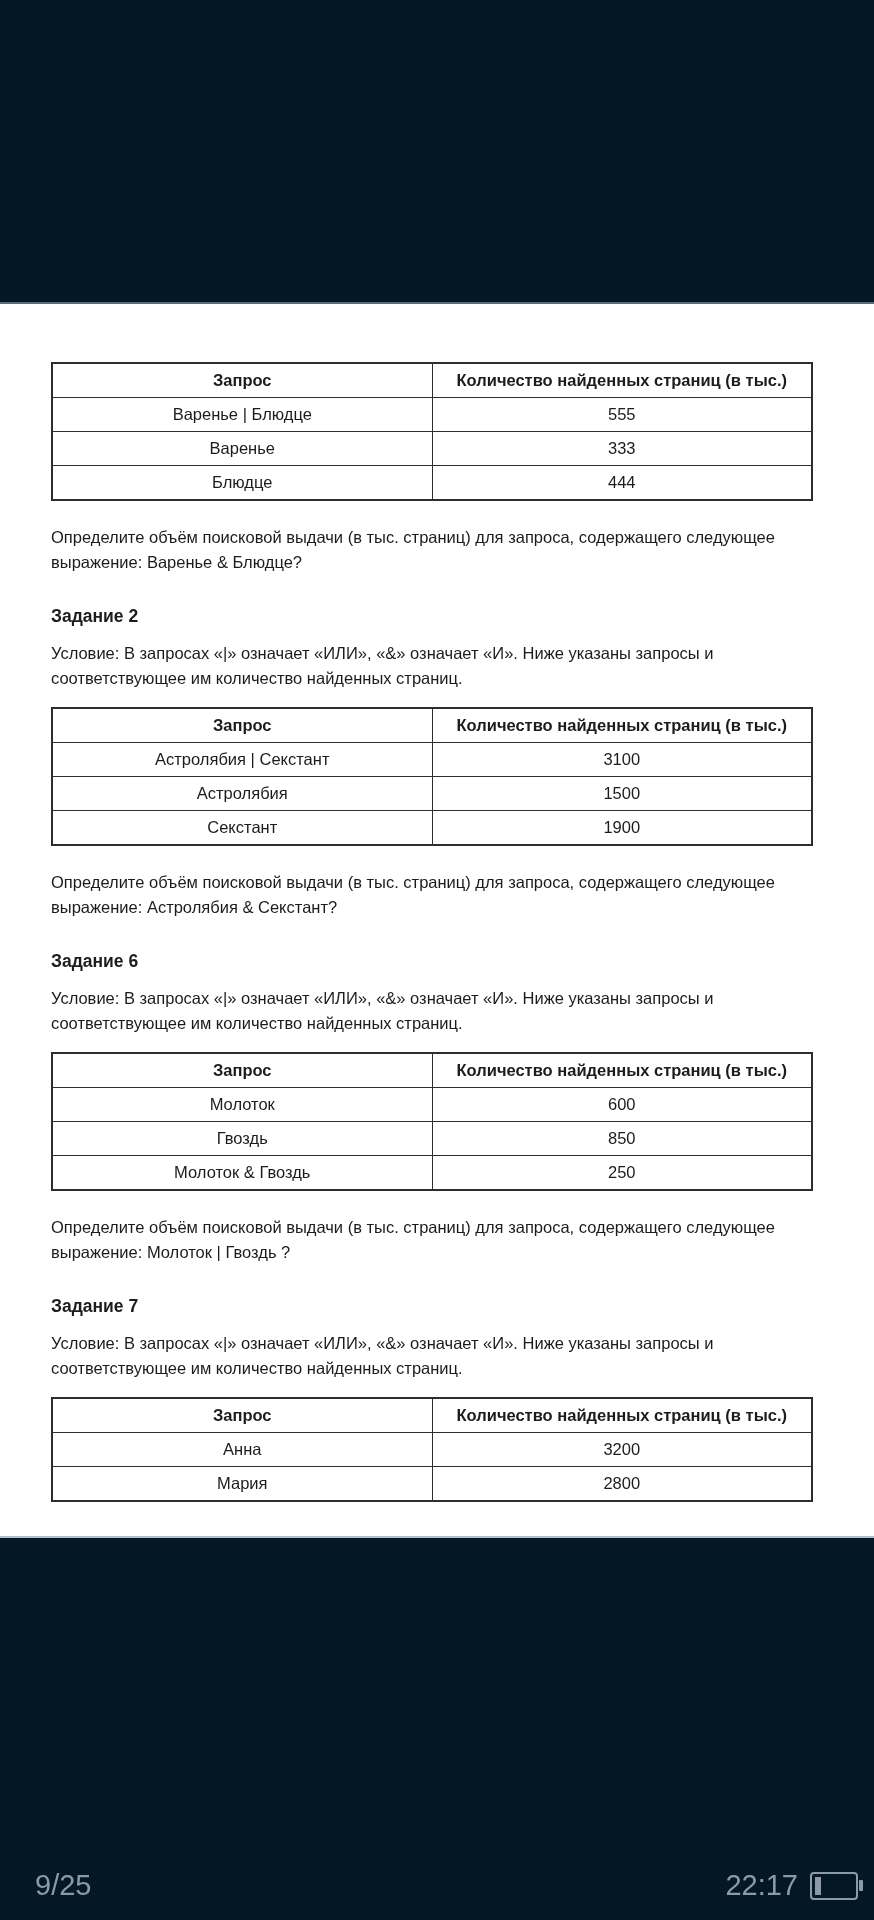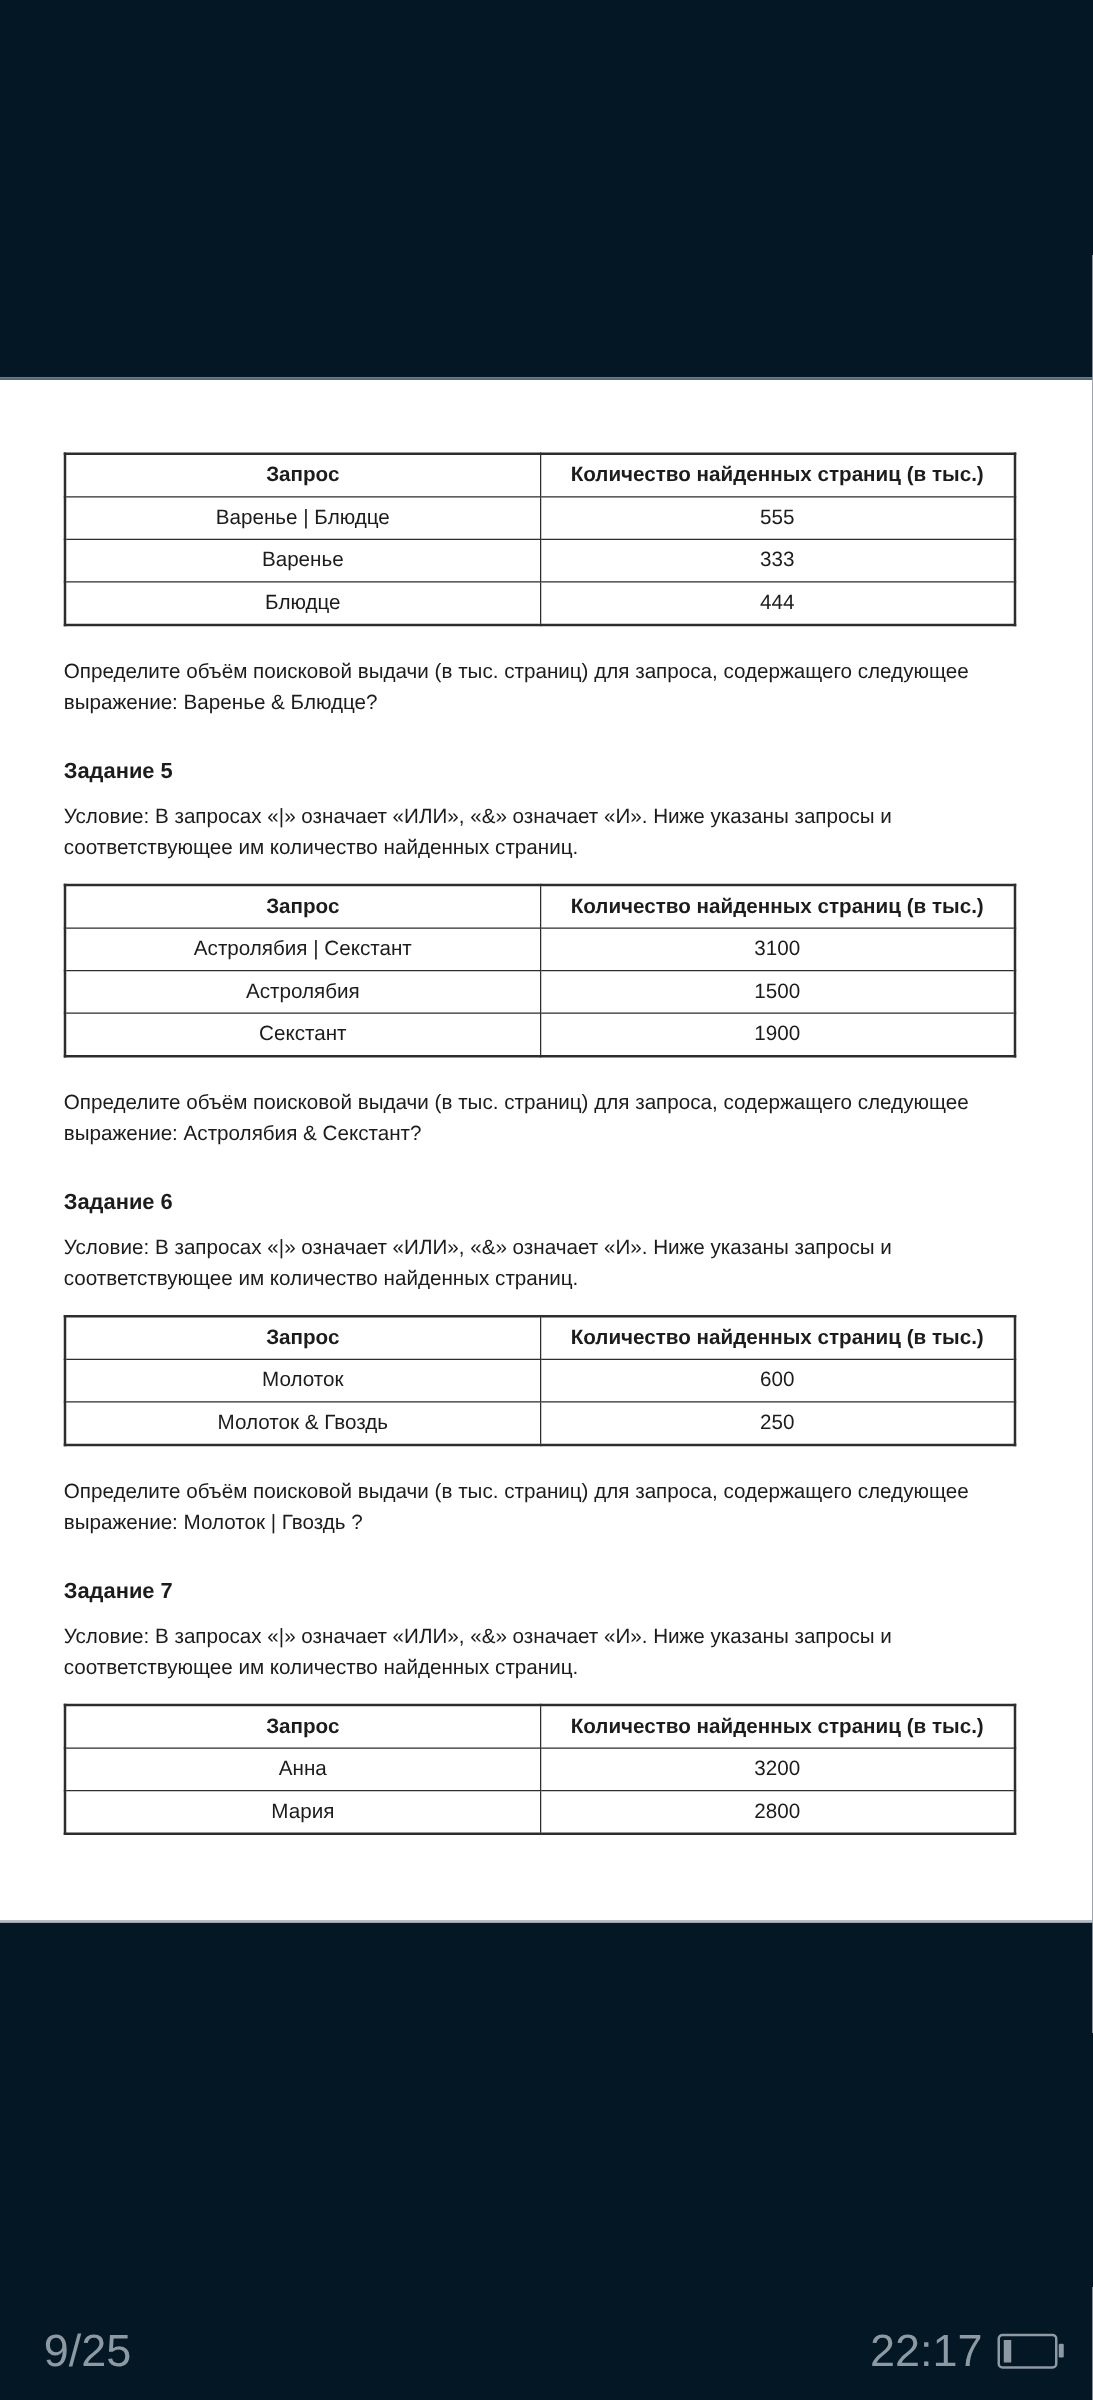--- a/index.html
+++ b/index.html
@@ -48,26 +48,26 @@
     line-height: 22px;
   }
   .cond {
     margin: 14px 0 16px 0;
     font-size: 16.5px;
     line-height: 25px;
   }
   .cond b { font-weight: normal; }
   .statusbar {
     position: absolute;
-    left: 35px; right: 28px; bottom: 18px;
+    left: 35px; right: 16px; bottom: 18px;
     display: flex;
     justify-content: space-between;
     align-items: center;
     color: #8d99a3;
-    font-size: 36px;
+    font-size: 29px;
   }
   .status-right { display: flex; align-items: center; }
   .battery {
     display: inline-block;
     width: 44px; height: 24px;
     border: 2px solid #8d99a3;
     border-radius: 4px;
     position: relative;
     margin-left: 12px;
   }
@@ -109,21 +109,21 @@
         <td>333</td>
       </tr>
       <tr>
         <td>Блюдце</td>
         <td>444</td>
       </tr>
     </tbody>
   </table>
   <p class="q"><span>Определите объём поисковой выдачи (в тыс. страниц) для запроса, содержащего следующее выражение: </span><b>Варенье &amp; Блюдце</b><span>?</span></p>
 
-  <p class="sec-title">Задание 5</p>
+  <p class="sec-title">Задание 2</p>
   <p class="cond"><b>Условие:</b><span> В запросах «|» означает «ИЛИ», «&amp;» означает «И». Ниже указаны запросы и соответствующее им количество найденных страниц.</span></p>
   <table class="qtable">
     <thead>
       <tr>
         <th>Запрос</th>
         <th>Количество найденных страниц (в тыс.)</th>
       </tr>
     </thead>
     <tbody>
       <tr>
@@ -148,20 +148,24 @@
     <thead>
       <tr>
         <th>Запрос</th>
         <th>Количество найденных страниц (в тыс.)</th>
       </tr>
     </thead>
     <tbody>
       <tr>
         <td>Молоток</td>
         <td>600</td>
+      </tr>
+      <tr>
+        <td>Гвоздь</td>
+        <td>850</td>
       </tr>
       <tr>
         <td>Молоток &amp; Гвоздь</td>
         <td>250</td>
       </tr>
     </tbody>
   </table>
   <p class="q"><span>Определите объём поисковой выдачи (в тыс. страниц) для запроса, содержащего следующее выражение: </span><b>Молоток | Гвоздь</b><span> ?</span></p>
 
   <p class="sec-title">Задание 7</p>

